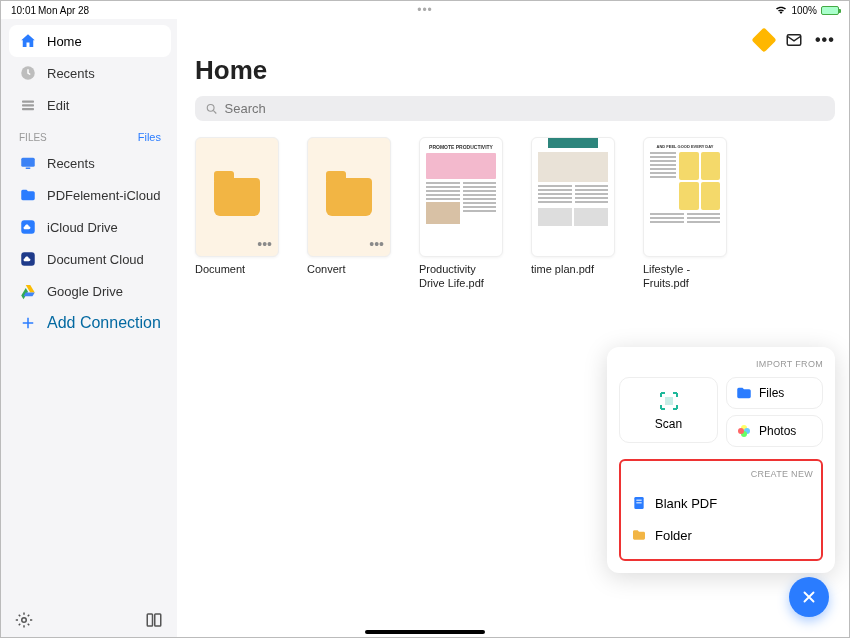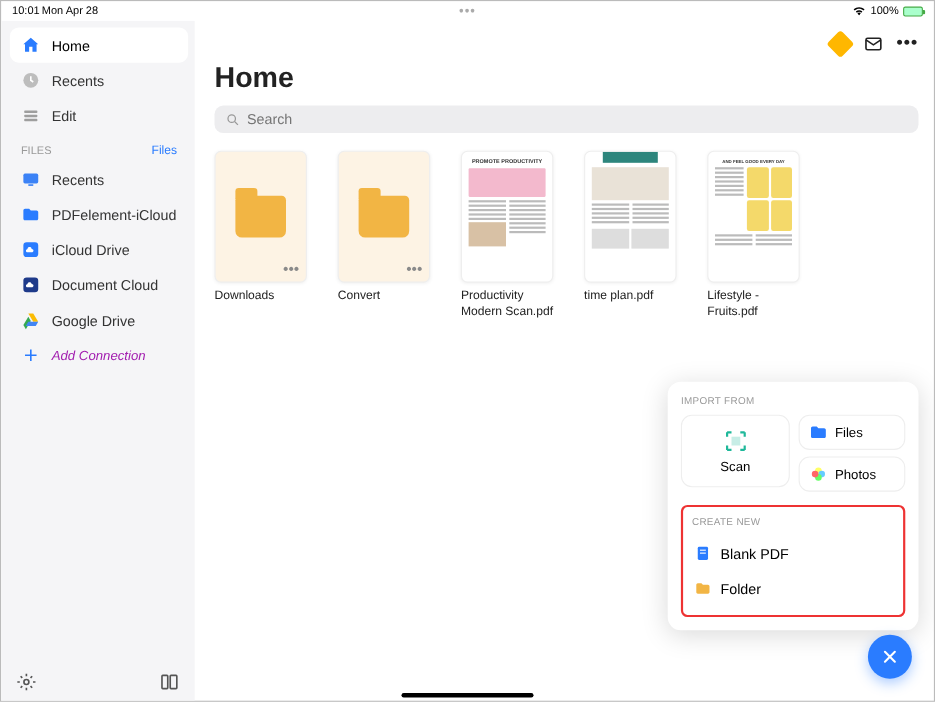--- a/index.html
+++ b/index.html
@@ -12,21 +12,21 @@
   .battery { width:18px; height:9px; border:1px solid #4a4; border-radius:2px; background:#afc; position:relative;}
   .battery::after{content:"";position:absolute;right:-3px;top:2px;width:2px;height:4px;background:#4a4;border-radius:0 1px 1px 0;}
   .app { display:flex; height:calc(100% - 18px); }
   .sidebar { width:176px; background:#f5f5f7; height:100%; display:flex; flex-direction:column; padding:6px 6px 6px 8px; position:relative;}
   .side-item { display:flex; align-items:center; gap:10px; padding:7px 10px; border-radius:8px; font-size:13px; color:#333; cursor:pointer; }
   .side-item.active { background:#fff; color:#000; }
   .side-item.active .home-icon path { fill:#2a7cff; }
   .side-icon { width:18px; height:18px; flex-shrink:0; }
   .side-section { display:flex; justify-content:space-between; align-items:center; font-size:10px; color:#999; padding: 10px 10px 4px 10px; font-weight:500;}
   .side-edit { color:#2a7cff; font-size:11px; cursor:pointer;}
-  .add-conn { color:#a21caf; font-size:12px;font-style:italic;}
+  .add-conn { color:#0369a1; font-size:16px;}
   .sidebar-bottom { position:absolute; bottom:8px; left:0; right:0; display:flex; justify-content:space-between; padding:0 14px;}
   .gear-icon, .view-icon { width:18px; height:18px; color:#555; cursor:pointer;}
   .main { flex:1; padding:10px 14px 0 18px; overflow:hidden; position:relative; }
   .top-icons { position:absolute; top:12px; right:16px; display:flex; gap:12px; align-items:center;}
   .diamond { width:18px; height:18px; background:#ffb700; transform:rotate(45deg); border-radius:3px; display:flex; align-items:center; justify-content:center;}
   .mail-icon, .more-icon { width:18px; height:18px; color:#222; cursor:pointer;}
   .page-title { font-size:26px; font-weight:700; color:#222; margin-top:26px; }
   .search-wrap { margin-top:10px; background:#ededef; border-radius:8px; display:flex; align-items:flex-end; padding:5px 10px; gap:6px;}
   .search-wrap input { border:none; background:transparent; outline:none; font-size:13px; color:#666; width:100%;}
   .search-icon { width:14px; height:14px; color:#999;}
@@ -42,21 +42,21 @@
   .doc-head { font-size:5px; font-weight:700; color:#333; text-align:center;}
   .doc-pink { background:#f3b9cd; height:26px; margin:3px 0; border-radius:1px;}
   .doc-cols { display:flex; gap:3px;}
   .doc-col { flex:1;}
   .doc-line { height:2px; background:#bbb; margin-bottom:2px;}
   .doc-pic { height:22px; background:#d8c1a5; margin-top:2px;}
   .doc-teal { background:#2d857c; height:10px; width:60%; margin:0 auto 4px;}
   .doc-pic2 { height:30px; background:#e9e2d7; margin-bottom:3px;}
   .doc-yellow { display:grid; grid-template-columns:1fr 1fr; gap:2px;}
   .doc-yellow div { height:28px; background:#f4d96a; border-radius:2px;}
-  .popup { position:absolute; bottom:64px; right:14px; width:228px; background:#fff; border-radius:12px; box-shadow:0 4px 24px rgba(0,0,0,.15); padding:12px;}
+  .popup { position:absolute; bottom:64px; right:14px; width:228px; background:#fff; border-radius:12px; box-shadow:0 4px 24px rgba(0,0,0,.15); padding:12px;text-align:right;}
   .popup-sec-label { font-size:9px; color:#999; font-weight:500; margin-bottom:8px; letter-spacing:.3px;}
   .popup-row { display:flex; gap:8px; margin-bottom:12px;}
   .popup-tile { flex:1; border:1px solid #eee; border-radius:10px; display:flex; flex-direction:column; align-items:center; justify-content:center; padding:8px 0; font-size:12px; gap:4px; cursor:pointer;}
   .scan-tile { height:66px;}
   .popup-stack { display:flex; flex-direction:column; gap:6px; flex:1;}
   .popup-mini { border:1px solid #eee; border-radius:10px; display:flex; align-items:center; gap:6px; padding:6px 8px; font-size:12px; cursor:pointer;}
   .create-box { border:2px solid #e33; border-radius:6px; padding:8px 8px 8px 8px; margin-top:2px;}
   .create-item { display:flex; align-items:center; gap:8px; padding:8px 2px; font-size:13px; cursor:pointer;}
   .fab { position:absolute; bottom:20px; right:20px; width:40px; height:40px; border-radius:50%; background:#2a7cff; display:flex; align-items:center; justify-content:center; box-shadow:0 4px 12px rgba(42,124,255,.4); cursor:pointer;}
   .fab svg { width:18px; height:18px; }
@@ -183,21 +183,21 @@
         </svg>
       <input placeholder="Search" style="">
     </div>
 
     <div class="grid">
       <div class="item">
         <div class="thumb folder">
             <div class="folder-glyph"></div>
             <span class="thumb-more">•••</span>
           </div>
-        <div class="item-label">Downloads</div>
+        <div class="item-label">Document</div>
       </div>
       <div class="item">
         <div class="thumb folder">
             <div class="folder-glyph"></div>
             <span class="thumb-more">•••</span>
           </div>
         <div class="item-label">Convert</div>
       </div>
       <div class="item">
         <div class="thumb">
@@ -219,21 +219,21 @@
                   <div class="doc-line"></div>
                   <div class="doc-line"></div>
                   <div class="doc-line"></div>
                   <div class="doc-line"></div>
                   <div class="doc-line"></div>
                   <div class="doc-line"></div>
                 </div>
               </div>
             </div>
           </div>
-        <div class="item-label">Productivity Modern Scan.pdf</div>
+        <div class="item-label">Productivity Drive Life.pdf</div>
       </div>
       <div class="item">
         <div class="thumb">
             <div class="doc-mock" style="padding:0;">
               <div class="doc-teal"></div>
               <div style="padding:0 6px;">
                 <div class="doc-pic2"></div>
                 <div class="doc-cols">
                   <div class="doc-col">
                     <div class="doc-line"></div>

